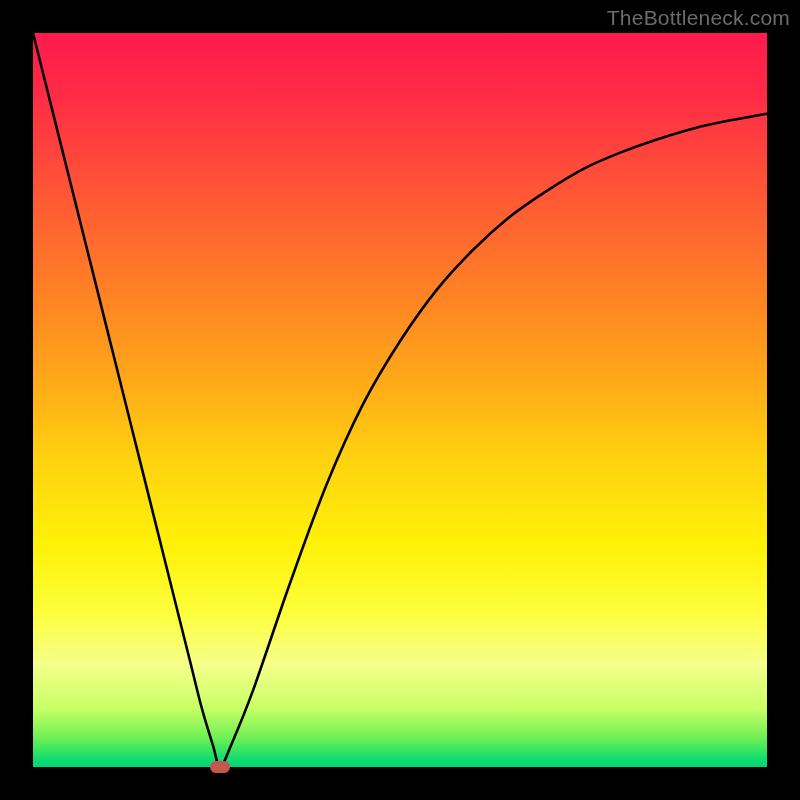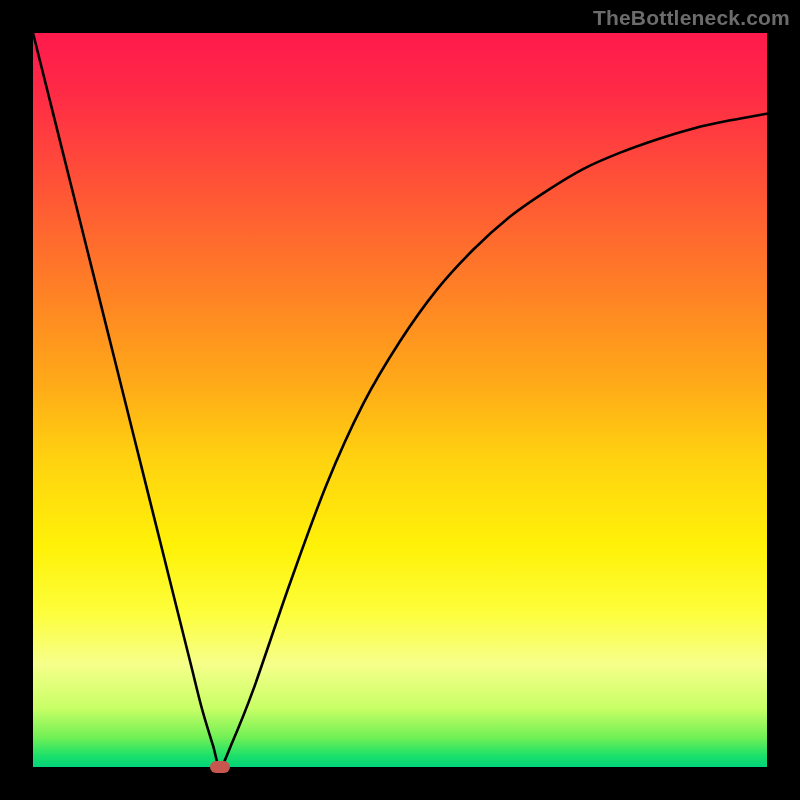--- a/index.html
+++ b/index.html
@@ -41,21 +41,21 @@
       #1be06a 98.5%,
       #00d47a 100%
     );
   }
   .watermark {
     position: absolute;
     top: 6px;
     right: 10px;
     color: #6c6c6c;
     font-size: 21px;
-    font-weight: 700;
+    font-weight: 400;
     letter-spacing: 0.2px;
     pointer-events: none;
   }
   .curve {
     position: absolute;
     left: 0; top: 0;
     width: 800px;
     height: 800px;
     pointer-events: none;
   }

